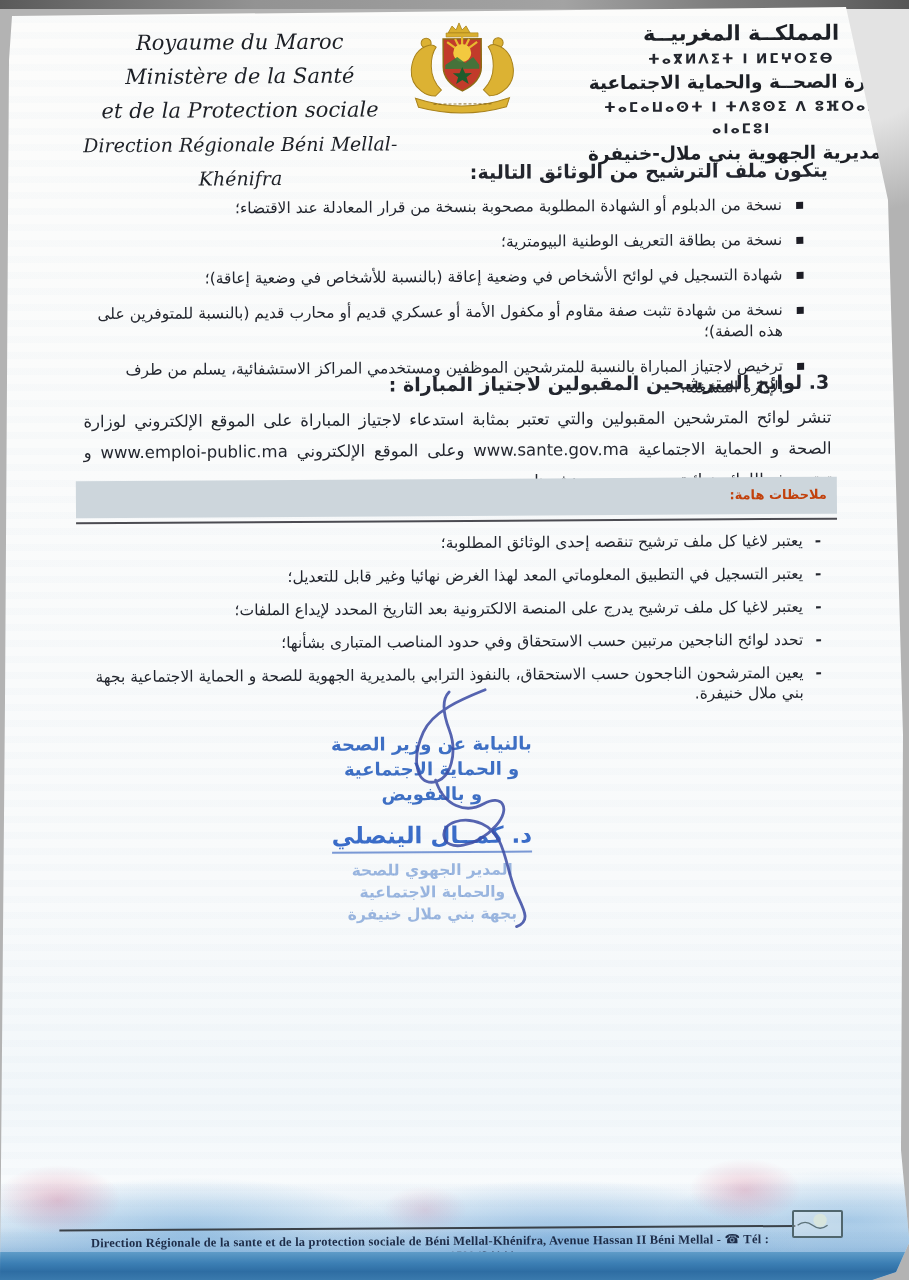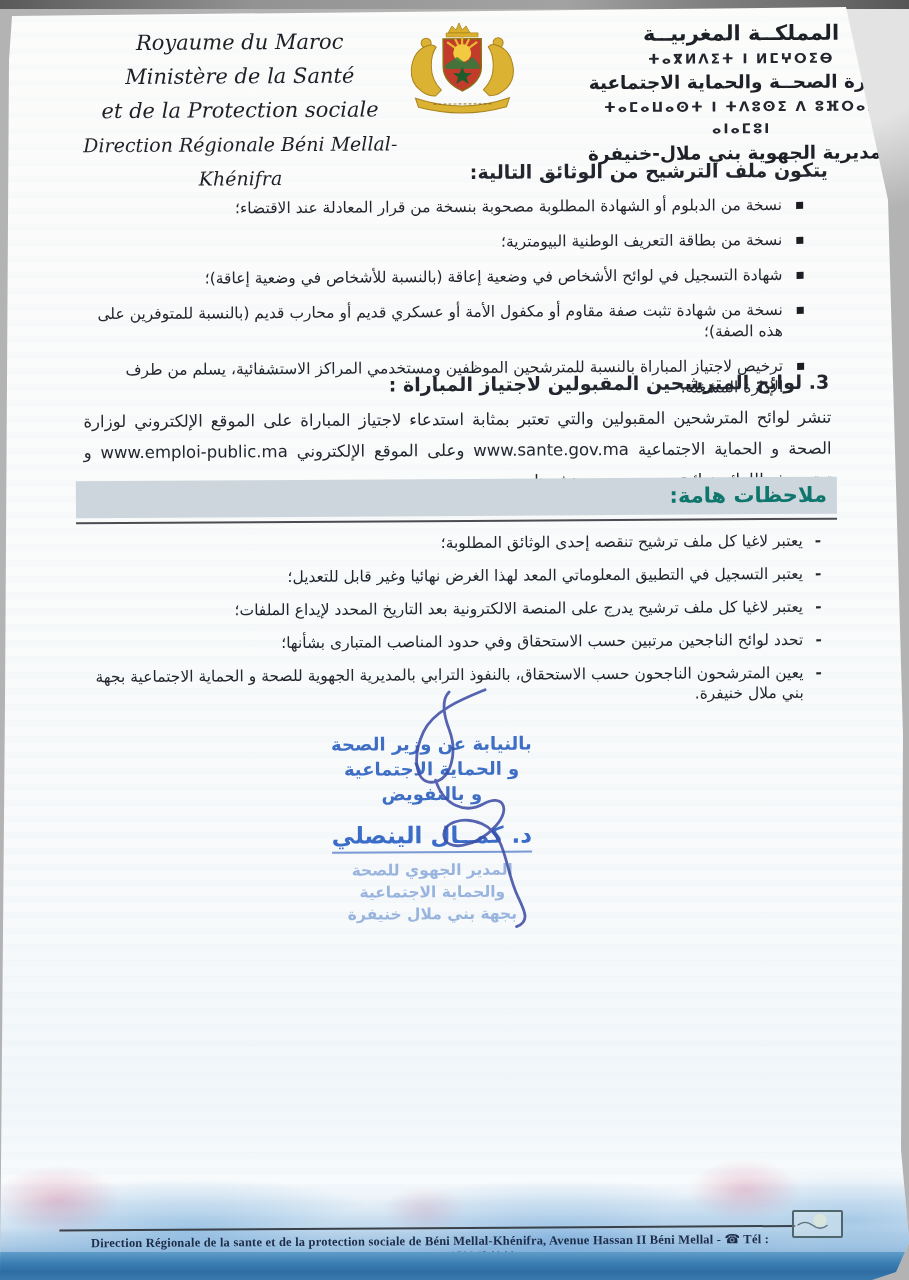--- a/index.html
+++ b/index.html
@@ -31,21 +31,21 @@
   
   .intro-heading{position:absolute;right:79px;top:161px;direction:rtl;font-size:19px;font-weight:bold;}
   .docs{position:absolute;right:104px;left:90px;top:197px;direction:rtl;}
   .doc-item{display:flex;gap:14px;margin-bottom:14px;font-size:15.5px;line-height:21px;}
   .sq{flex:0 0 auto;width:7px;height:7px;background:#1c1c24;margin-top:7px;}
   .sec3-heading{position:absolute;right:79px;top:373px;direction:rtl;font-size:19px;font-weight:bold;}
   .sec3-par{position:absolute;left:84px;right:77px;top:404px;direction:rtl;text-align:justify;
     font-size:16.5px;line-height:31px;}
 
   .notes-bar{position:absolute;left:76px;top:479px;width:761px;height:37px;background:#cdd6dc;}
-  .notes-title{position:absolute;right:10px;top:0;line-height:36px;font-size:21px;font-weight:bold;direction:rtl;color:#0f766e;}
+  .notes-title{position:absolute;right:10px;top:0;line-height:36px;font-size:13px;font-weight:bold;direction:rtl;color:#c2410c;}
   .bar-rule{position:absolute;left:76px;top:520px;width:761px;height:2px;background:#4c4c52;}
   .notes{position:absolute;right:88px;left:90px;top:533px;direction:rtl;}
   .note-item{display:flex;gap:12px;margin-bottom:13px;font-size:15.5px;line-height:20px;}
   .note-item .dash{flex:0 0 auto;font-weight:bold;}
 
   
   .stamp{position:absolute;left:300px;top:731px;width:260px;text-align:center;direction:rtl;
     color:#3e6fc4;font-weight:bold;}
   .stamp .dl{font-size:18px;line-height:25px;}
   .stamp .nm{margin-top:15px;font-size:23px;line-height:28px;color:#3a6cc8;

